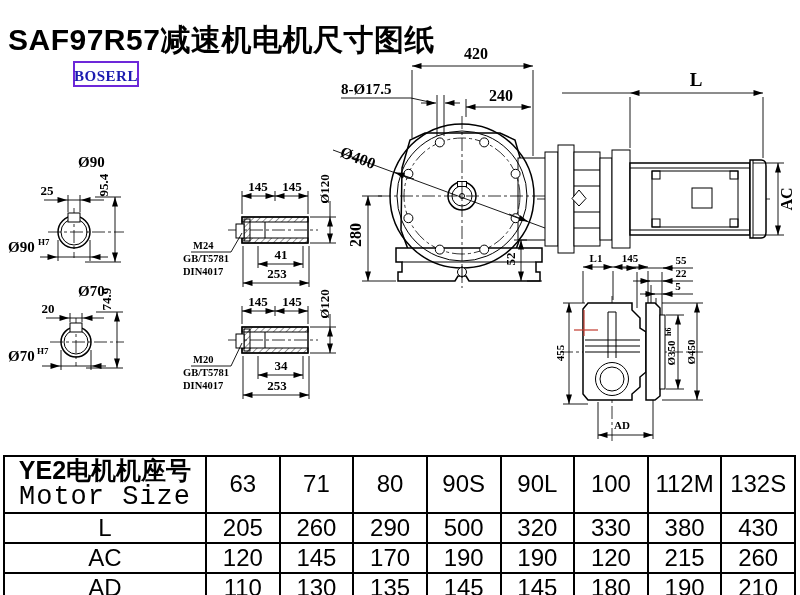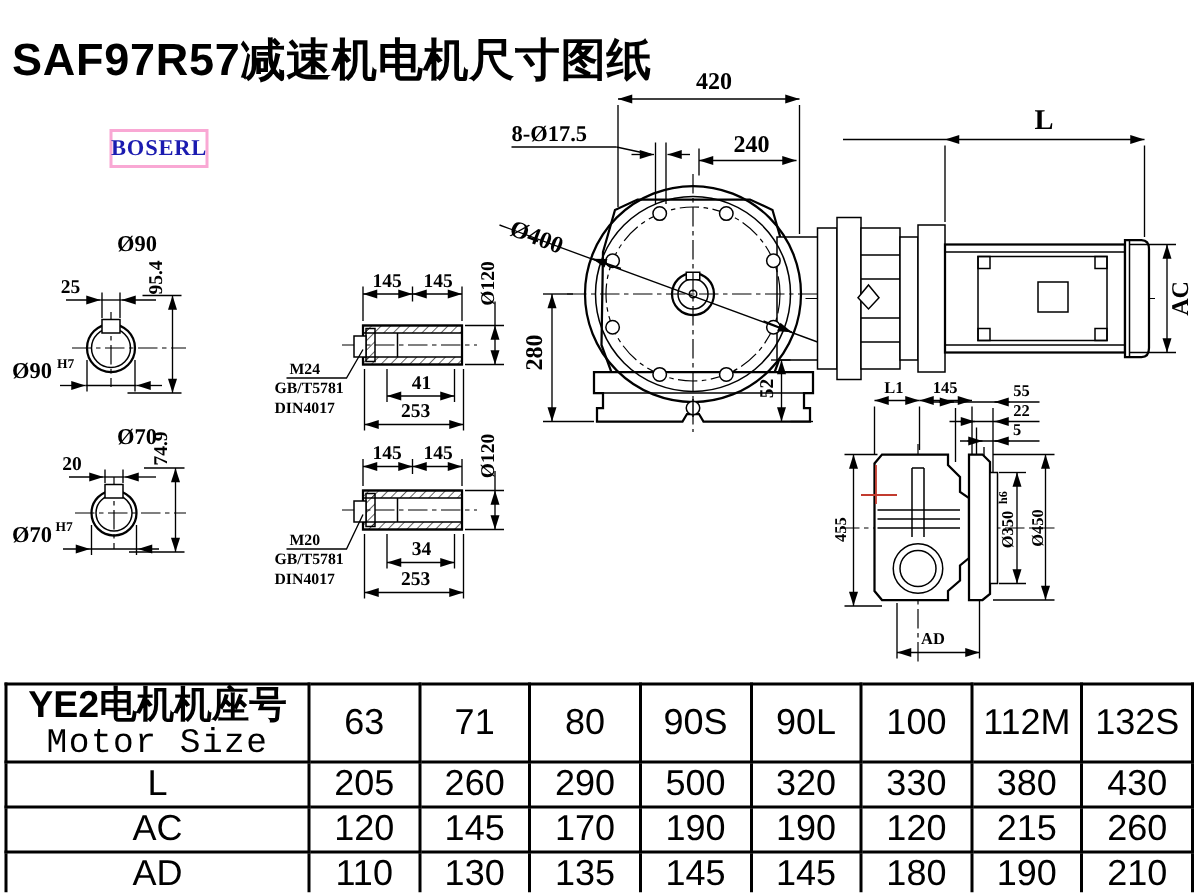--- a/index.html
+++ b/index.html
@@ -1,40 +1,40 @@
 <!DOCTYPE html>
 <html><head>
 <meta charset="utf-8">
 <style>
   html,body{margin:0;padding:0;background:#fff;}
   .page{position:relative;width:800px;height:595px;background:#fff;overflow:hidden;
         font-family:"Liberation Sans","DejaVu Sans",sans-serif;color:#000;}
   .title{position:absolute;left:8px;top:20px;font-size:30px;font-weight:800;letter-spacing:.5px;white-space:nowrap;}
-  .logo{position:absolute;left:73px;top:61px;width:62px;height:22px;border:2px solid #f9a8d4;
-        display:flex;align-items:center;justify-content:center;background:#fff;margin-top:25px;}
+  .logo{position:absolute;left:73px;top:61px;width:62px;height:22px;border:2px solid #6d28d9;
+        display:flex;align-items:flex-end;justify-content:center;background:#fff;}
   .logo span{color:#1b1bb0;font-family:"Liberation Serif","DejaVu Serif",serif;font-weight:700;font-size:15px;letter-spacing:.5px;}
   svg{position:absolute;left:0;top:0;}
   svg text{font-family:"Liberation Serif","DejaVu Serif",serif;font-weight:600;fill:#000;}
   .t10{font-size:10.5px}.t11{font-size:11px}.t13{font-size:13px}.t15{font-size:15px}
   .t16{font-size:16px}.t19{font-size:19px}.sup{font-size:9px}.sup8{font-size:8px}
   .o{fill:none;stroke:#000;stroke-width:1.5}
   .of{fill:#fff;stroke:#000;stroke-width:1.5}
   .t{fill:none;stroke:#000;stroke-width:1}
   .tf{fill:#fff;stroke:#000;stroke-width:1}
   .d{fill:none;stroke:#000;stroke-width:.9}
   .c{fill:none;stroke:#000;stroke-width:.8;stroke-dasharray:13 3 3 3}
   .red{fill:none;stroke:#c23b2f;stroke-width:1.2}
   .hz{fill:url(#hatch);stroke:#000;stroke-width:1}
   table.tbl{position:absolute;left:3px;top:455px;width:793px;border-collapse:collapse;table-layout:fixed;background:#fff;}
   table.tbl td{border:2px solid #000;text-align:center;vertical-align:middle;font-size:24px;padding:0;}
   td.c0{width:200px;}
   tr.hd td{height:50px;margin-top:23px;}
   tr.dr td{height:27px;}
   .hdr-cn{font-size:25px;font-weight:600;line-height:1.05;}
-  .hdr-en{font-family:"Liberation Mono","DejaVu Sans Mono",monospace;font-size:23px;letter-spacing:1px;line-height:1.05;}
+  .hdr-en{font-family:"Liberation Mono","DejaVu Sans Mono",monospace;font-size:27px;letter-spacing:1px;line-height:1.05;}
 </style>
 </head>
 <body>
 
 <div class="page">
 
   <div class="title">SAF97R57减速机电机尺寸图纸</div>
   <div class="logo">
     <span>BOSERL</span>
   </div>

